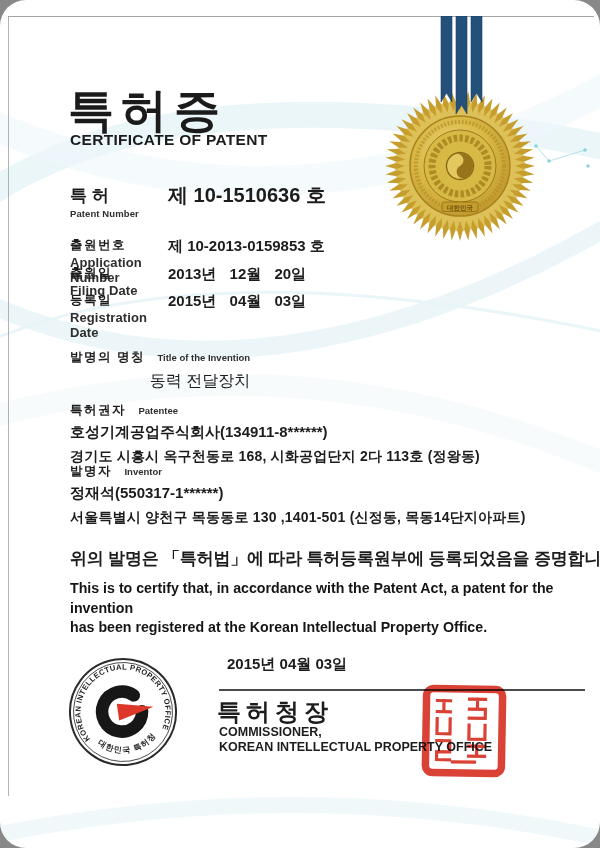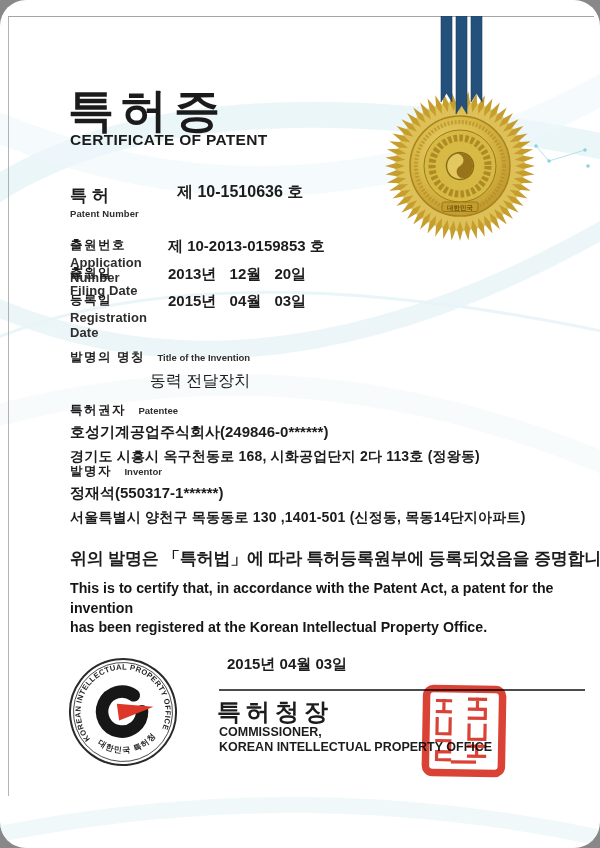--- a/index.html
+++ b/index.html
@@ -23,21 +23,21 @@
 
   
   .fields { position:absolute; left:70px; top:184px; width:460px; }
   .frow { position:absolute; left:0; display:flex; }
   .frow .lab { width:98px; flex:0 0 98px; }
   .lab-ko { font-size:12.5px; font-weight:bold; letter-spacing:1.5px; }
   .lab-en { font-size:13px; font-weight:600; color:#2e2e2e; margin-top:1px; letter-spacing:.1px; }
   .frow .val { font-size:15px; font-weight:bold; white-space:nowrap; }
   .frow.patent .lab-ko { font-size:17px; letter-spacing:5px; }
   .frow.patent .lab-en { font-size:9.5px; }
-  .frow.patent .val { font-size:16px; margin-top:-2px;margin-left:9px; }
+  .frow.patent .val { font-size:20px; margin-top:-2px; }
   .val.wsp { word-spacing:9px; }
 
   
   .block { position:absolute; left:70px; white-space:nowrap; }
   .bl-ko { font-size:12.5px; font-weight:bold; letter-spacing:1.5px; display:inline-block; }
   .bl-en { font-size:9.5px; font-weight:600; color:#2e2e2e; display:inline-block; margin-left:8px; }
   .bl-value { font-size:16px; font-weight:normal; margin-top:5px;text-align:right; }
   .bl-name { font-size:15px; font-weight:bold; margin-top:4px; }
   .bl-addr { font-size:14px; font-weight:bold; margin-top:6px; letter-spacing:.2px; }
 
@@ -151,21 +151,21 @@
 
   <div class="block" style="top:347px">
     <span class="bl-ko">발명의 명칭</span>
     <span class="bl-en">Title of the Invention</span>
     <div class="bl-value">동력 전달장치</div>
   </div>
 
   <div class="block" style="top:400px">
     <span class="bl-ko">특허권자</span>
     <span class="bl-en">Patentee</span>
-    <div class="bl-name">호성기계공업주식회사(249846-0******)</div>
+    <div class="bl-name">호성기계공업주식회사(134911-8******)</div>
     <div class="bl-addr">경기도 시흥시 옥구천동로 168, 시화공업단지 2다 113호 (정왕동)</div>
   </div>
 
   <div class="block" style="top:461px">
     <span class="bl-ko">발명자</span>
     <span class="bl-en">Inventor</span>
     <div class="bl-name">정재석(550317-1******)</div>
     <div class="bl-addr">서울특별시 양천구 목동동로 130 ,1401-501 (신정동, 목동14단지아파트)</div>
   </div>
 

